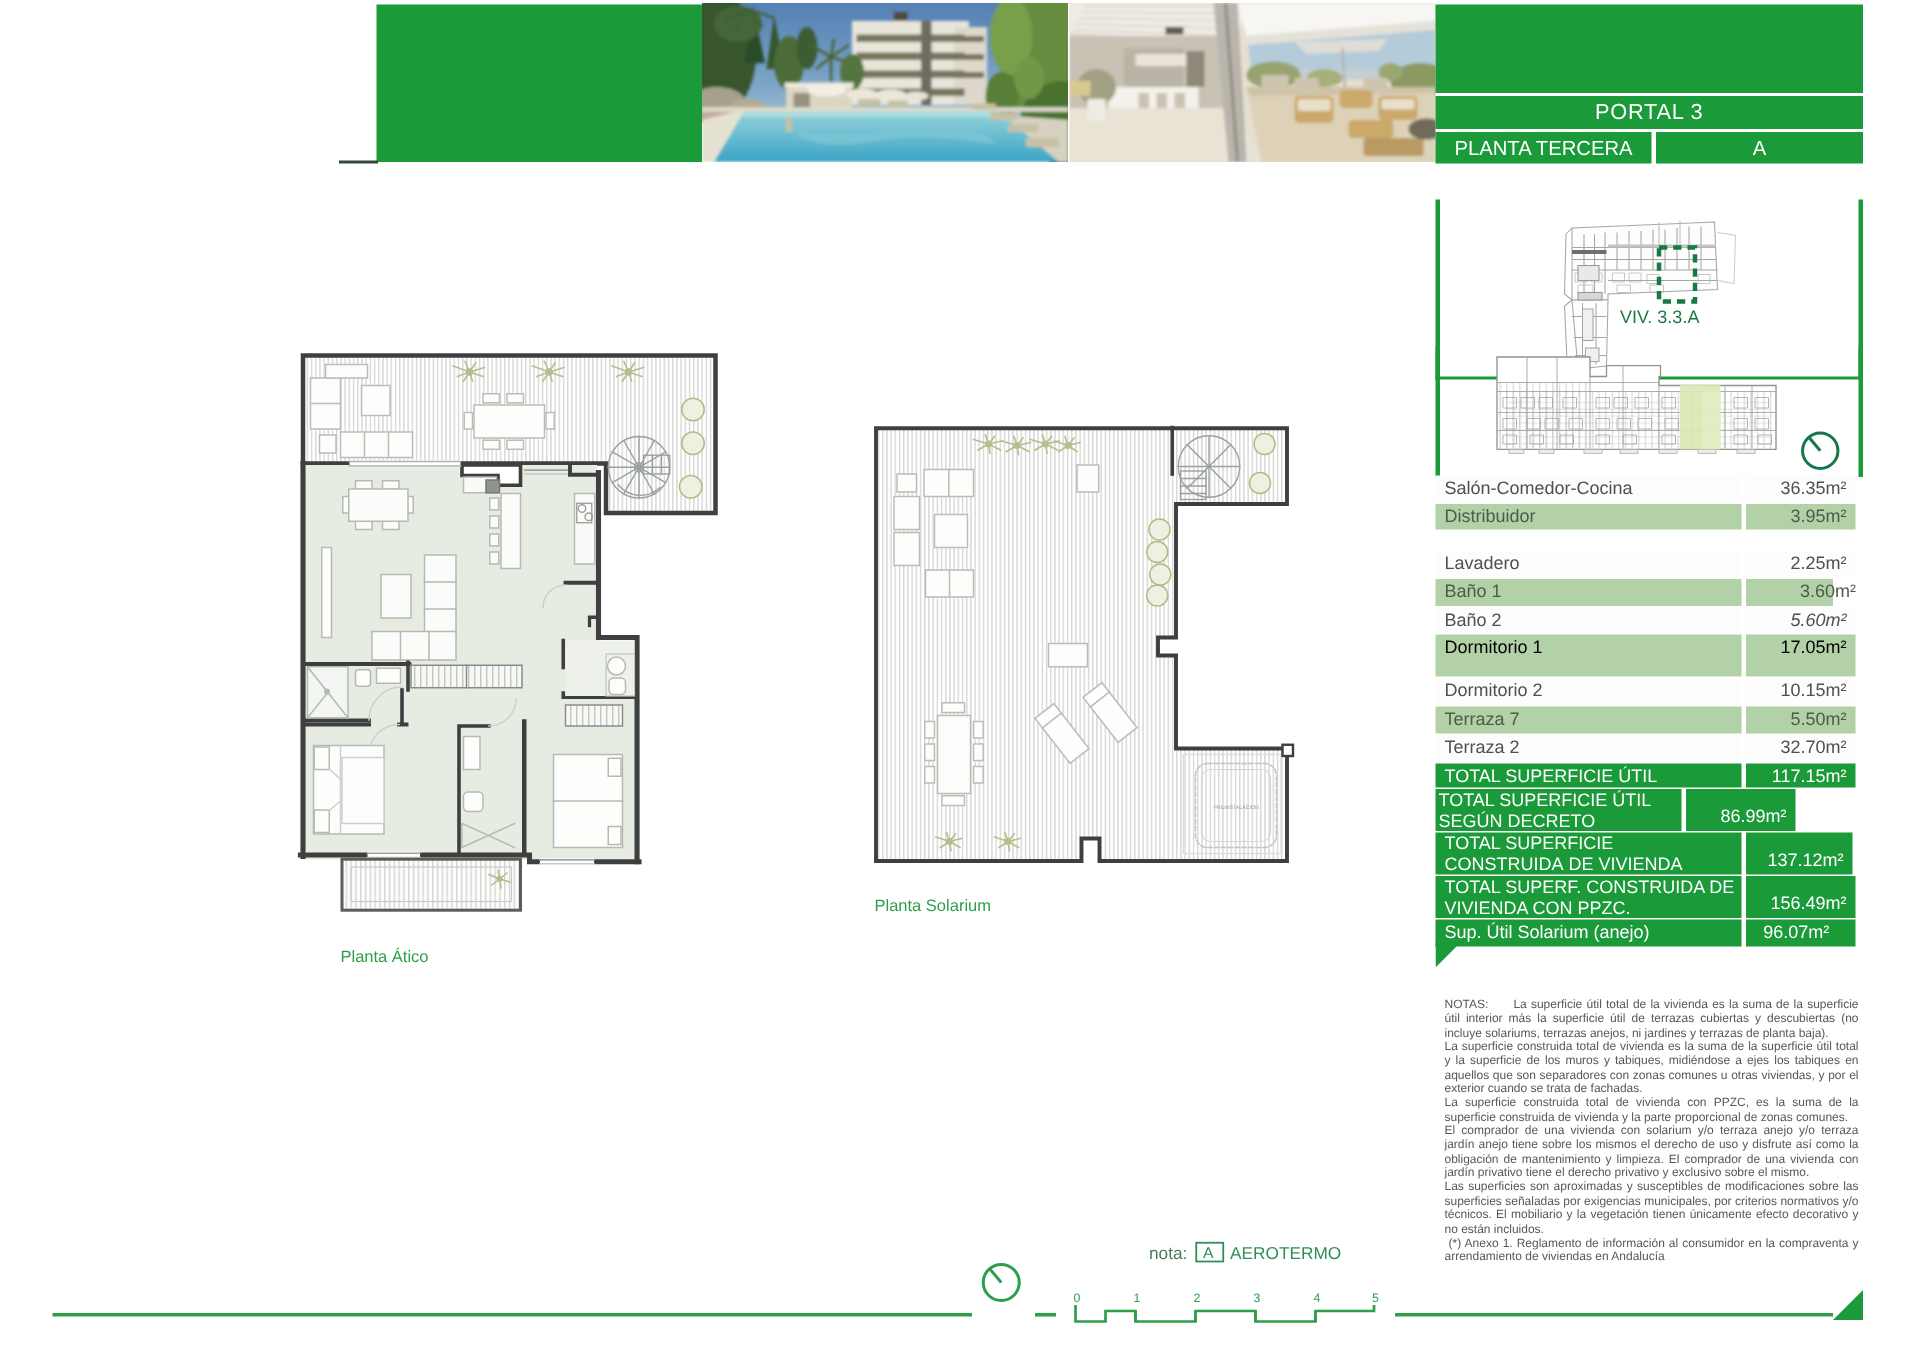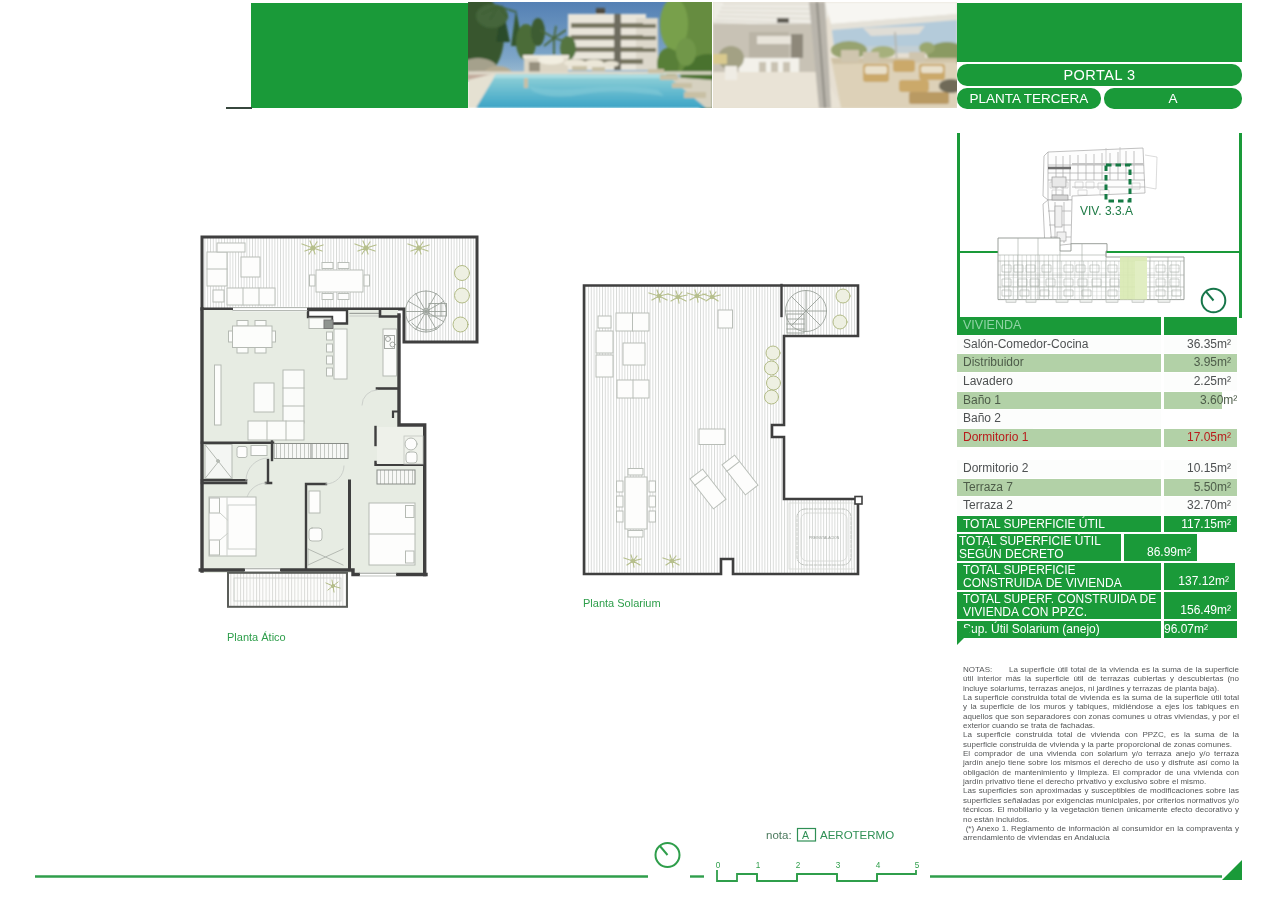--- a/index.html
+++ b/index.html
@@ -1,20 +1,20 @@
 <!DOCTYPE html>
 <html><head>
 <meta charset="utf-8">
 <style>
   html,body{margin:0;padding:0;}
   body{width:1280px;height:902px;position:relative;background:#ffffff;
        font-family:"Liberation Sans", sans-serif;overflow:hidden;}
   .abs{position:absolute;}
   .grn{background:#1a9a39;}
-  .wtx{color:#ffffff;border-radius:10px;}
+  .wtx{color:#ffffff;}
 </style>
 </head>
 <body>
 
 <div class="abs grn" style="left:251px;top:3px;width:217px;height:105px;"></div>
 
 <div class="abs" style="left:226px;top:107px;width:26px;height:2px;background:#37473d;"></div>
 
 <div class="abs" style="left:468px;top:2px;width:244px;height:106px;">
 <svg width="244" height="106" viewBox="0 0 244 106">
@@ -274,51 +274,47 @@
 
   <g fill="none" stroke="#17764a" stroke-width="2">
     <circle cx="253.5" cy="69.5" r="11.8"></circle>
     <line x1="253.5" y1="69.5" x2="245.8" y2="60.3"></line>
   </g>
 </svg>
 </div>
 
 <div class="abs" style="left:957px;top:317px;width:283px;font-size:12px;color:#4e5152;">
 
-  <div style="height:17.5px;margin-bottom:1px;display:flex;">
-    <div class="grn" style="width:204px;color:#8fd3a5;font-size:12.5px;line-height:17.5px;padding-left:6px;box-sizing:border-box;">VIVIENDA</div>
-    <div class="grn" style="width:73px;margin-left:3px;"></div>
-  </div>
 
   <div style="height:17.7px;margin-bottom:1px;display:flex;line-height:17.7px;">
     <div style="width:204px;padding-left:6px;box-sizing:border-box;background:#fcfdfc;">Salón-Comedor-Cocina</div>
     <div style="width:73px;margin-left:3px;text-align:right;padding-right:6px;box-sizing:border-box;background:#fcfdfc;">36.35m²</div>
   </div>
 
-  <div style="height:17.7px;margin-bottom:1px;display:flex;line-height:17.7px;color:#4d5c49;">
+  <div style="height:17.7px;margin-bottom:14px;display:flex;line-height:17.7px;color:#4d5c49;">
     <div style="width:204px;padding-left:6px;box-sizing:border-box;background:#b2d1a7;">Distribuidor</div>
     <div style="width:73px;margin-left:3px;text-align:right;padding-right:6px;box-sizing:border-box;background:#b2d1a7;">3.95m²</div>
   </div>
 
   <div style="height:17.7px;margin-bottom:1px;display:flex;line-height:17.7px;">
     <div style="width:204px;padding-left:6px;box-sizing:border-box;background:#fcfdfc;">Lavadero</div>
     <div style="width:73px;margin-left:3px;text-align:right;padding-right:6px;box-sizing:border-box;background:#fcfdfc;">2.25m²</div>
   </div>
 
   <div style="height:17.7px;margin-bottom:1px;display:flex;line-height:17.7px;color:#4d5c49;">
     <div style="width:204px;padding-left:6px;box-sizing:border-box;background:#b2d1a7;">Baño 1</div>
     <div style="width:58px;margin-left:3px;text-align:right;padding-right:6px;box-sizing:border-box;background:#b2d1a7;padding-left:36px;">3.60m²</div>
   </div>
 
-  <div style="height:17.7px;margin-bottom:1px;display:flex;line-height:17.7px;flex-direction:column;">
+  <div style="height:17.7px;margin-bottom:1px;display:flex;line-height:17.7px;">
     <div style="width:204px;padding-left:6px;box-sizing:border-box;background:#fcfdfc;">Baño 2</div>
     <div style="width:73px;margin-left:3px;text-align:right;padding-right:6px;box-sizing:border-box;background:#fcfdfc;font-style:italic;">5.60m²</div>
   </div>
 
-  <div style="height:18px;margin-bottom:13px;display:flex;line-height:17.7px;color:#b91c1c;">
+  <div style="height:28px;margin-bottom:1px;display:flex;line-height:17.7px;color:#000000;">
     <div style="width:204px;padding-left:6px;box-sizing:border-box;background:#b2d1a7;">Dormitorio 1</div>
     <div style="width:73px;margin-left:3px;text-align:right;padding-right:6px;box-sizing:border-box;background:#b2d1a7;">17.05m²</div>
   </div>
 
   <div style="height:17.7px;margin-bottom:1px;display:flex;line-height:17.7px;">
     <div style="width:204px;padding-left:6px;box-sizing:border-box;background:#fcfdfc;">Dormitorio 2</div>
     <div style="width:73px;margin-left:3px;text-align:right;padding-right:6px;box-sizing:border-box;background:#fcfdfc;">10.15m²</div>
   </div>
 
   <div style="height:17.7px;margin-bottom:1px;display:flex;line-height:17.7px;color:#4d5c49;">
@@ -346,21 +342,21 @@
     <div class="grn" style="width:71px;margin-left:3px;text-align:right;padding-right:6px;line-height:13.5px;box-sizing:border-box;display:flex;align-items:flex-end;justify-content:flex-end;padding-bottom:2px;">137.12m²</div>
   </div>
 
   <div style="height:27.5px;margin-bottom:1.5px;display:flex;color:#fff;">
     <div class="grn" style="width:204px;padding-left:6px;line-height:13.5px;padding-top:1px;box-sizing:border-box;">TOTAL SUPERF. CONSTRUIDA DE VIVIENDA CON PPZC.</div>
     <div class="grn" style="width:73px;margin-left:3px;text-align:right;padding-right:6px;line-height:13.5px;box-sizing:border-box;display:flex;align-items:flex-end;justify-content:flex-end;padding-bottom:2px;">156.49m²</div>
   </div>
 
   <div style="height:17.5px;display:flex;line-height:17.5px;color:#fff;">
     <div class="grn" style="width:204px;padding-left:6px;box-sizing:border-box;">Sup. Útil Solarium (anejo)</div>
-    <div class="grn" style="width:73px;margin-left:3px;text-align:left;padding-right:6px;box-sizing:border-box;">96.07m²</div>
+    <div class="grn" style="width:73px;margin-left:3px;text-align:center;padding-right:6px;box-sizing:border-box;">96.07m²</div>
   </div>
 </div>
 
 <svg class="abs" style="left:957px;top:628px;" width="20" height="20">
     <polygon points="0,0 17,0 0,17" fill="#1a9a39"></polygon>
   </svg>
 
 <div class="abs" style="left:963px;top:665px;width:276px;font-size:8px;line-height:9.35px;color:#555758;text-align:justify;">
 <div>NOTAS:&nbsp;&nbsp;&nbsp;&nbsp;&nbsp;&nbsp;La superficie útil total de la vivienda es la suma de la superficie útil interior más la superficie útil de terrazas cubiertas y descubiertas (no incluye solariums, terrazas anejos, ni jardines y terrazas de planta baja).</div>
 <div>La superficie construida total de vivienda es la suma de la superficie útil total y la superficie de los muros y tabiques, midiéndose a ejes los tabiques en aquellos que son separadores con zonas comunes u otras viviendas, y por el exterior cuando se trata de fachadas.</div>

